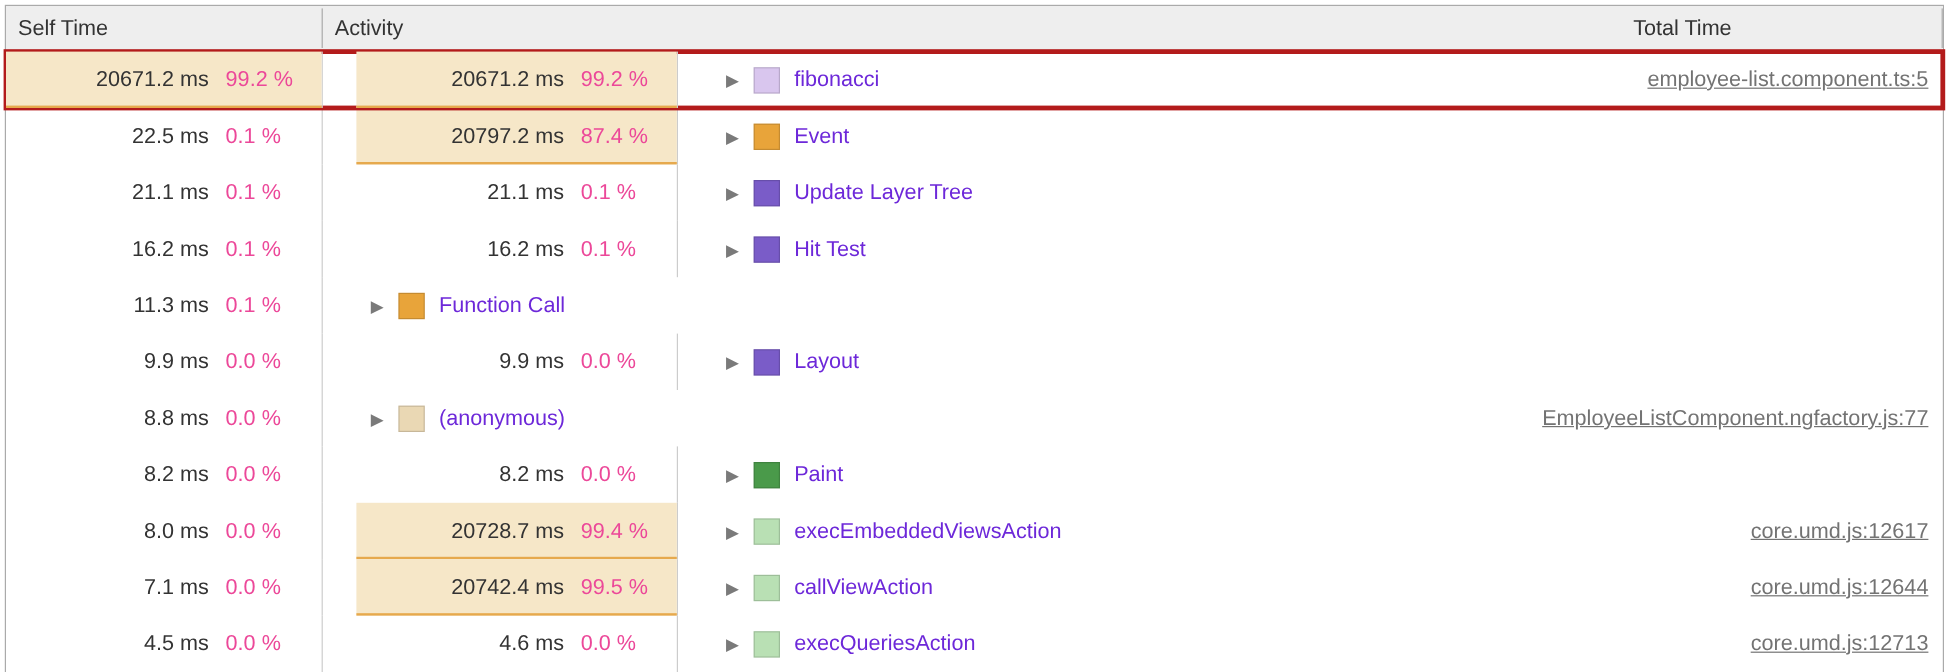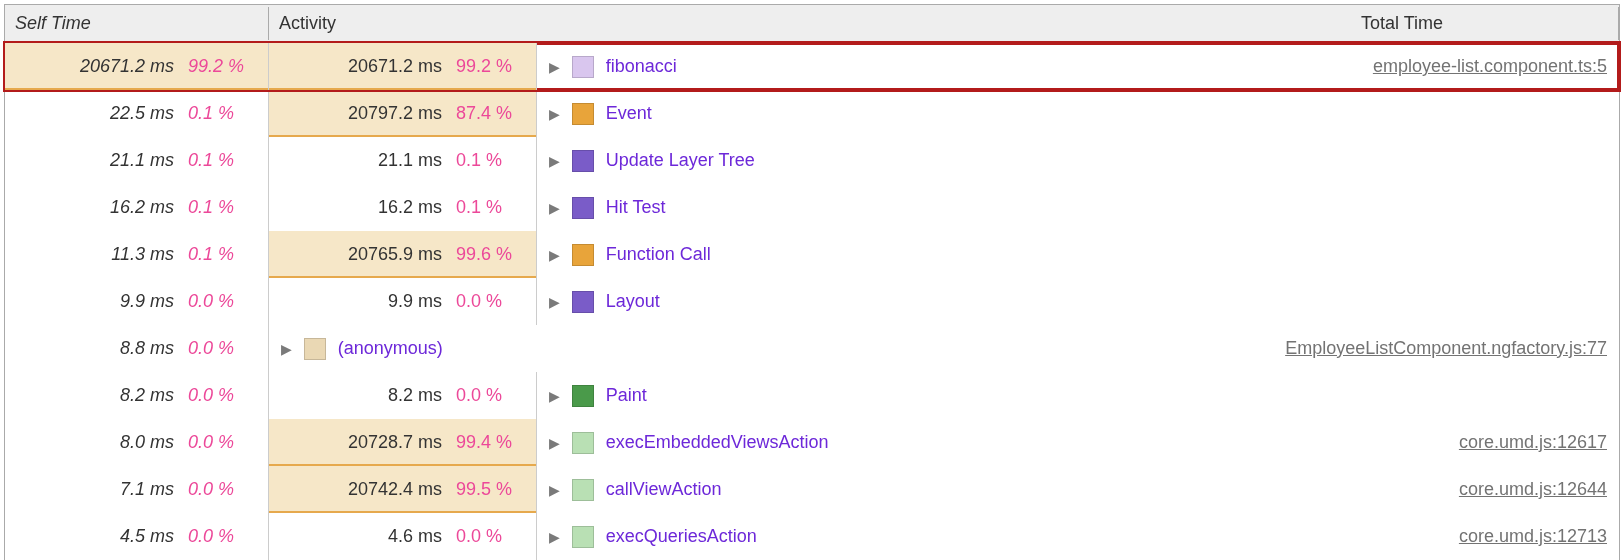--- a/index.html
+++ b/index.html
@@ -19,27 +19,28 @@
     background: #eee;
     border-bottom: 1px solid #aaa;
     height: 38px;
     align-items: center;
   }
   .header-cell {
     padding: 6px 10px;
     color: #333;
     font-weight: 400;
   }
-  .col-self  { width: 264px; border-right: 1px solid #aaa; font-style: italic; }
+  .col-self  { width: 264px; border-right: 1px solid #aaa; }
   .col-total { width: 268px; border-right: 1px solid #aaa; }
   .col-activity { flex: 1; }
   .body .row {
     display: flex;
     height: 47px;
     align-items: stretch;
+    gap: 28px;
   }
   .body .row.highlight {
     outline: 4px solid #b31b1b;
     outline-offset: -2px;
     position: relative;
     z-index: 2;
   }
   .time-cell {
     display: flex;
     align-items: center;
@@ -165,25 +166,20 @@
           <span class="swatch" style="background: rgb(122, 92, 200);"></span>
           <span class="label">Hit Test</span>
           <span class="spacer"></span>
         </div>
       </div>
       <div class="row">
         <div class="time-cell col-self">
           <span class="ms">11.3 ms</span>
           <span class="pct">0.1 %</span>
         </div>
-        <div class="time-cell col-total">
-          <div class="bar" style="width: 100%;"></div>
-          <span class="ms">20765.9 ms</span>
-          <span class="pct">99.6 %</span>
-        </div>
         <div class="activity-cell">
           <span class="disclosure">▶</span>
           <span class="swatch" style="background: rgb(232, 164, 58);"></span>
           <span class="label">Function Call</span>
           <span class="spacer"></span>
         </div>
       </div>
       <div class="row">
         <div class="time-cell col-self">
           <span class="ms">9.9 ms</span>

